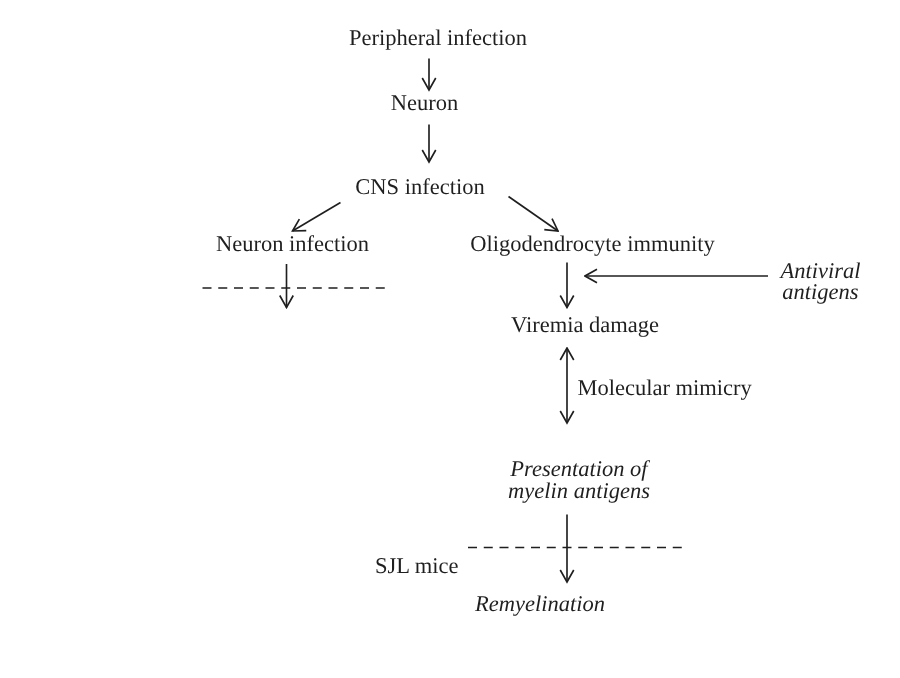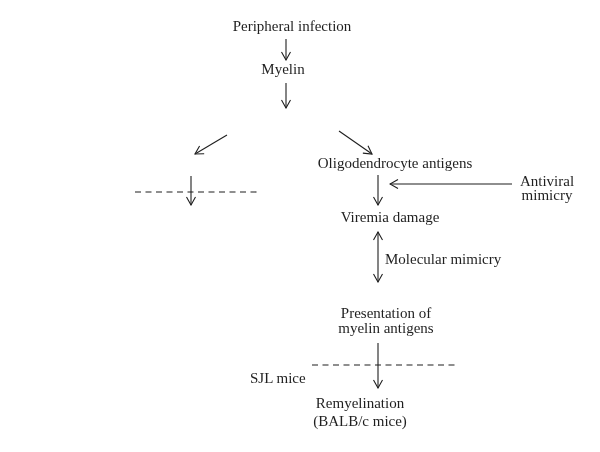--- a/index.html
+++ b/index.html
@@ -26,21 +26,21 @@
   }
   .arrows line { stroke: var(--ink, #1f1f1f); stroke-width: 1.1; }
   .arrows .dashed { stroke-dasharray: 6 4.5; }
   .ah-path { stroke: var(--ink, #1f1f1f); fill: none; stroke-width: 1.1; }
   .lbl {
     position: absolute;
     white-space: nowrap;
     line-height: 17px;
   }
   .ctr { transform: translateX(-50%); text-align: center; }
-  .block div { white-space: nowrap; }
+  .block div { white-space: nowrap; font-style: italic; }
 </style>
 </head>
 <body>
 
 <div class="canvas">
 
   <svg class="arrows" viewBox="0 0 600 452" aria-hidden="true">
     <defs>
       <marker id="ah" markerUnits="userSpaceOnUse" markerWidth="11" markerHeight="12" viewBox="-10 -6 11 12" refX="0" refY="0" orient="auto-start-reverse">
         <path class="ah-path" d="M-8,-4.5 L0,0 L-8,4.5"></path>
@@ -54,40 +54,41 @@
     <line x1="191" y1="176" x2="191" y2="205" marker-end="url(#ah)"></line>
     <line class="dashed" x1="135" y1="192" x2="258" y2="192"></line>
     <line x1="378" y1="175" x2="378" y2="205" marker-end="url(#ah)"></line>
     <line x1="512" y1="184" x2="390" y2="184" marker-end="url(#ah)"></line>
     <line x1="378" y1="232" x2="378" y2="282" marker-start="url(#ah)" marker-end="url(#ah)"></line>
     <line x1="378" y1="343" x2="378" y2="388" marker-end="url(#ah)"></line>
     <line class="dashed" x1="312" y1="365" x2="458" y2="365"></line>
   </svg>
 
   <div class="lbl ctr" style="left:292px; top:18px">Peripheral infection</div>
-  <div class="lbl ctr" style="left:283px; top:61px">Myelin</div>
+  <div class="lbl ctr" style="left:283px; top:61px">Neuron</div>
+  <div class="lbl ctr" style="left:280px; top:117px">CNS infection</div>
+  <div class="lbl ctr" style="left:195px; top:155px">Neuron infection</div>
 
   <div class="lbl ctr block" style="left:190px; top:209px; line-height:17px">
   </div>
 
-  <div class="lbl ctr" style="left:395px; top:155px">Oligodendrocyte antigens</div>
+  <div class="lbl ctr" style="left:395px; top:155px">Oligodendrocyte immunity</div>
 
   <div class="lbl ctr block" style="left:547px; top:174px; line-height:14px">
     <div>Antiviral</div>
-    <div>mimicry</div>
+    <div>antigens</div>
   </div>
 
   <div class="lbl ctr" style="left:390px; top:209px">Viremia damage</div>
   <div class="lbl" style="left:385px; top:251px">Molecular mimicry</div>
 
   <div class="lbl ctr block" style="left:386px; top:306px; line-height:15px">
     <div>Presentation of</div>
     <div>myelin antigens</div>
   </div>
 
   <div class="lbl" style="left:250px; top:370px">SJL mice</div>
 
   <div class="lbl ctr block" style="left:360px; top:394px; line-height:18px">
     <div>Remyelination</div>
-    <div>(BALB/c mice)</div>
   </div>
 
 </div>
 
 </body></html>

